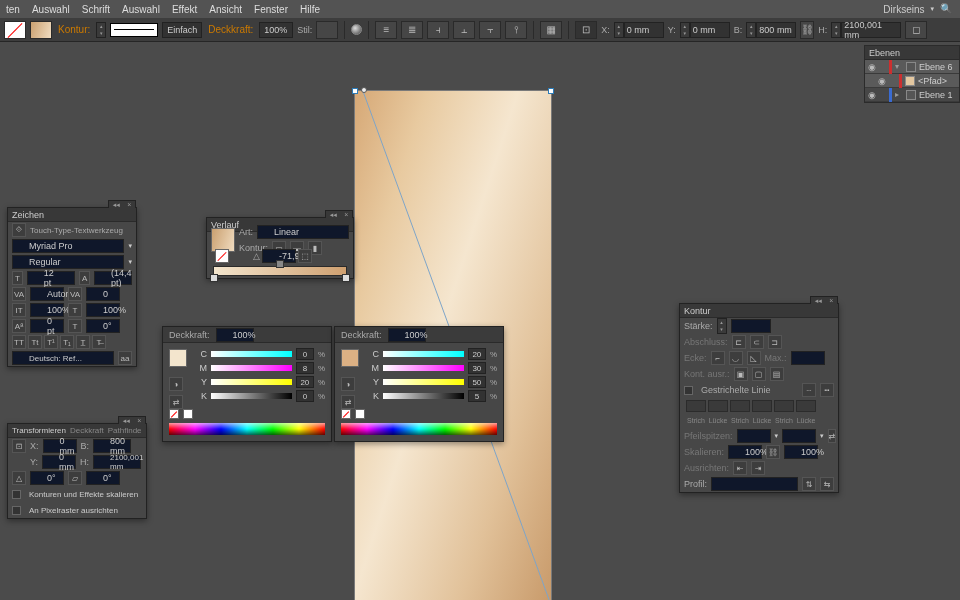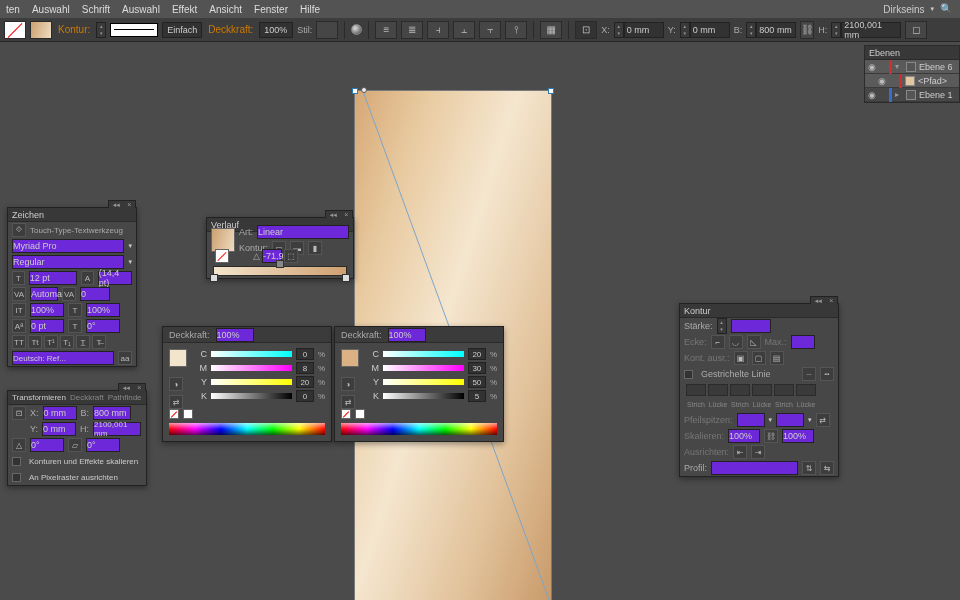--- a/index.html
+++ b/index.html
@@ -32,21 +32,21 @@
   .layer-row { height:14px; display:flex; align-items:center; padding:0 2px; gap:3px; border-bottom:1px solid #3a3a3a; }
   .layer-row.sel { background:#5a5a5a; }
   .layer-swatch { width:10px; height:10px; border:1px solid #888; }
   .eye { width:10px; text-align:center; color:#bbb;}
   .lock { width:6px; }
   .tri { width:8px; color:#999; font-size:8px;}
   .panel { position:absolute; background:#474747; border:1px solid #222; box-shadow:0 2px 6px rgba(0,0,0,.4); font-size:9px; }
   .panel .corner { position:absolute; top:-8px; right:0; width:28px; height:8px; background:#383838; display:flex; align-items:center; justify-content:space-around; font-size:7px; color:#999; border:1px solid #222; border-bottom:none;}
   .panel .corner span{cursor:default;}
   .p-row { display:flex; align-items:center; height:16px; padding:0 4px; gap:4px; }
-  .p-input { height:14px; background:#6d28d9; border:1px solid #222; color:#ccc; padding:0 0; font-size:9px; display:flex; align-items:center; }
+  .p-input { height:14px; background:#0f172a; border:1px solid #222; color:#ccc; padding:0 16px; font-size:9px; display:flex; align-items:center; }
   .p-label { color:#aaa; font-size:9px; }
   .opacity-head { height:16px; background:#3b3b3b; display:flex; align-items:center; padding:0 6px; gap:6px; border-bottom:1px solid #2a2a2a;}
   .cmyk-row { display:flex; align-items:center; height:14px; gap:4px; padding:0 6px; }
   .cmyk-label { width:8px; text-align:right; color:#ccc; }
   .slider { flex:1; height:6px; }
   .cmyk-val { width:18px; height:12px; background:#323232; border:1px solid #222; font-size:8px; display:flex; align-items:center; justify-content:center; color:#ccc;}
   .pct { font-size:8px; color:#aaa; }
   .spectrum { height:12px; margin:4px 6px 6px; background:linear-gradient(to right, red,magenta,blue,cyan,lime,yellow,red); position:relative;}
   .spectrum::before{content:"";position:absolute;inset:0;background:linear-gradient(to bottom, rgba(255,255,255,.6),transparent,rgba(0,0,0,.6));}
   .grad-bar { height:10px; margin:2px 6px; background:linear-gradient(to right,#f3e5cd,#cfa070); position:relative; border:1px solid #2a2a2a;}
@@ -370,21 +370,21 @@
         </div>
     </div>
   </div>
   <div style="display:flex;align-items:center;gap:4px;padding:0 6px">
     <div class="none-swatch" style="width:10px;height:10px;border:1px solid #666"></div>
     <div style="width:10px;height:10px;background:#fff;border:1px solid #666"></div>
   </div>
   <div class="spectrum"></div>
 </div>
 
-<div class="panel" style="left:7px; top:390px; width:140px;">
+<div class="panel" style="left:7px; top:423px; width:140px;">
   <div class="corner">
       <span>◂◂</span>
       <span>×</span>
     </div>
   <div class="panel-head tabs" style="gap:4px;font-size:8px">
     <span>Transformieren</span>
     <span style="color:#888">Deckkraft</span>
     <span style="color:#888">Pathfinde</span>
   </div>
   <div class="p-row">
@@ -426,20 +426,26 @@
       <span>Kontur</span>
     </div>
   <div class="p-row">
       <span class="p-label">Stärke:</span>
       <div class="stepper">
         <div>▴</div>
         <div>▾</div>
       </div>
       <div class="p-input" style="width:40px"></div>
     </div>
+  <div class="p-row">
+      <span class="p-label" style="color:#777">Abschluss:</span>
+    <span class="mini-icon">⊏</span>
+    <span class="mini-icon">⊂</span>
+    <span class="mini-icon">⊐</span>
+  </div>
   <div class="p-row">
       <span class="p-label" style="color:#777">Ecke:</span>
     <span class="mini-icon">⌐</span>
     <span class="mini-icon">◡</span>
     <span class="mini-icon">◺</span>
     <span class="p-label" style="color:#777">Max.:</span>
       <div class="p-input" style="width:24px"></div>
   </div>
   <div class="p-row">
       <span class="p-label" style="color:#777">Kont. ausr.:</span>

